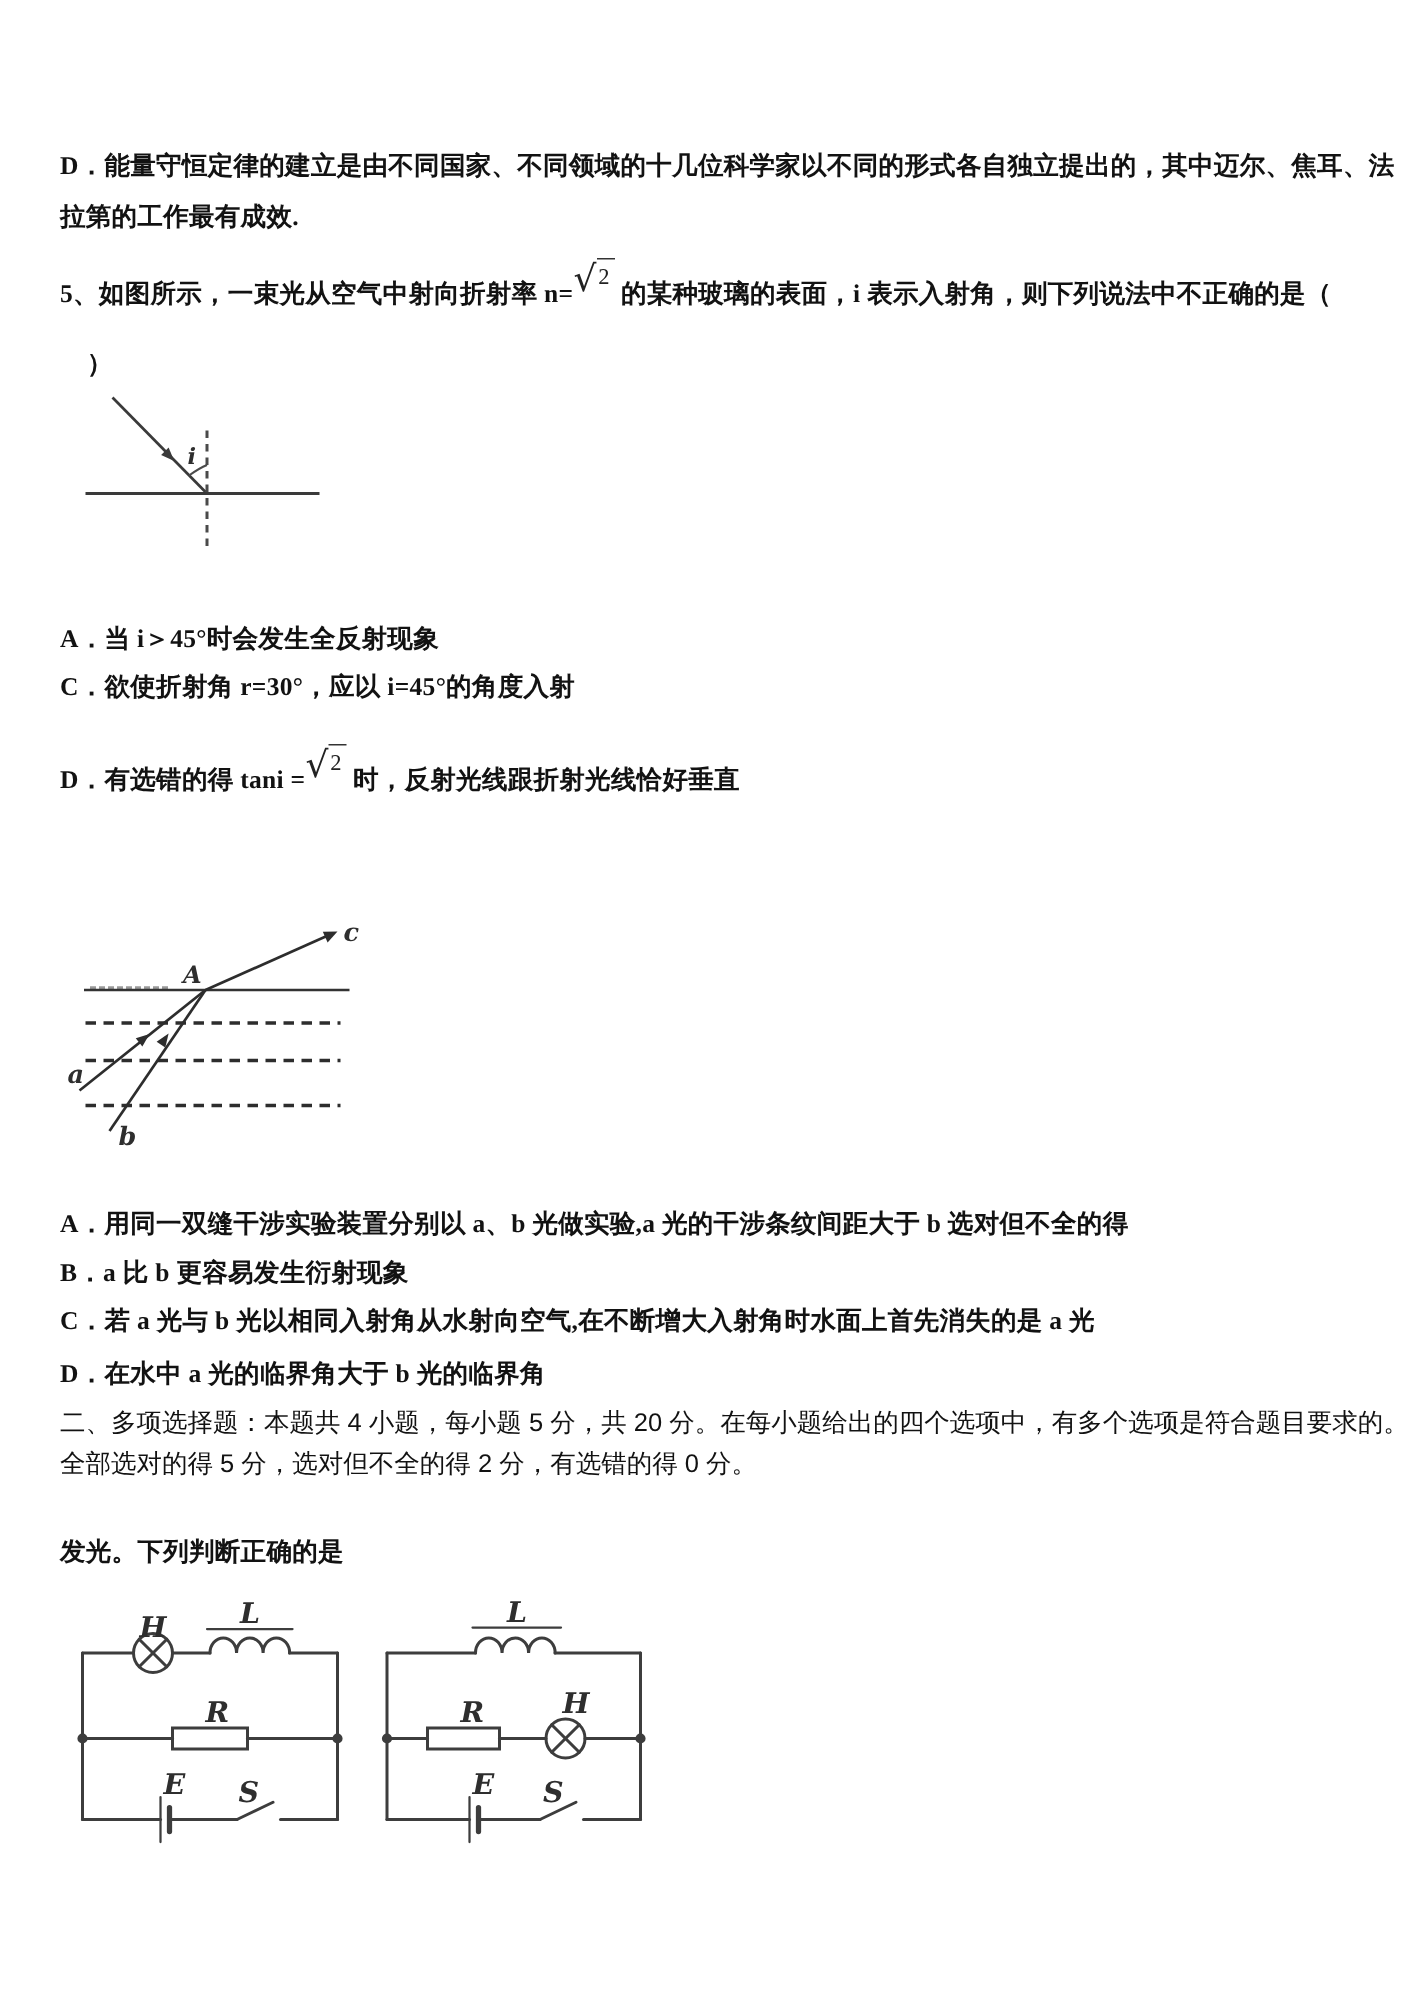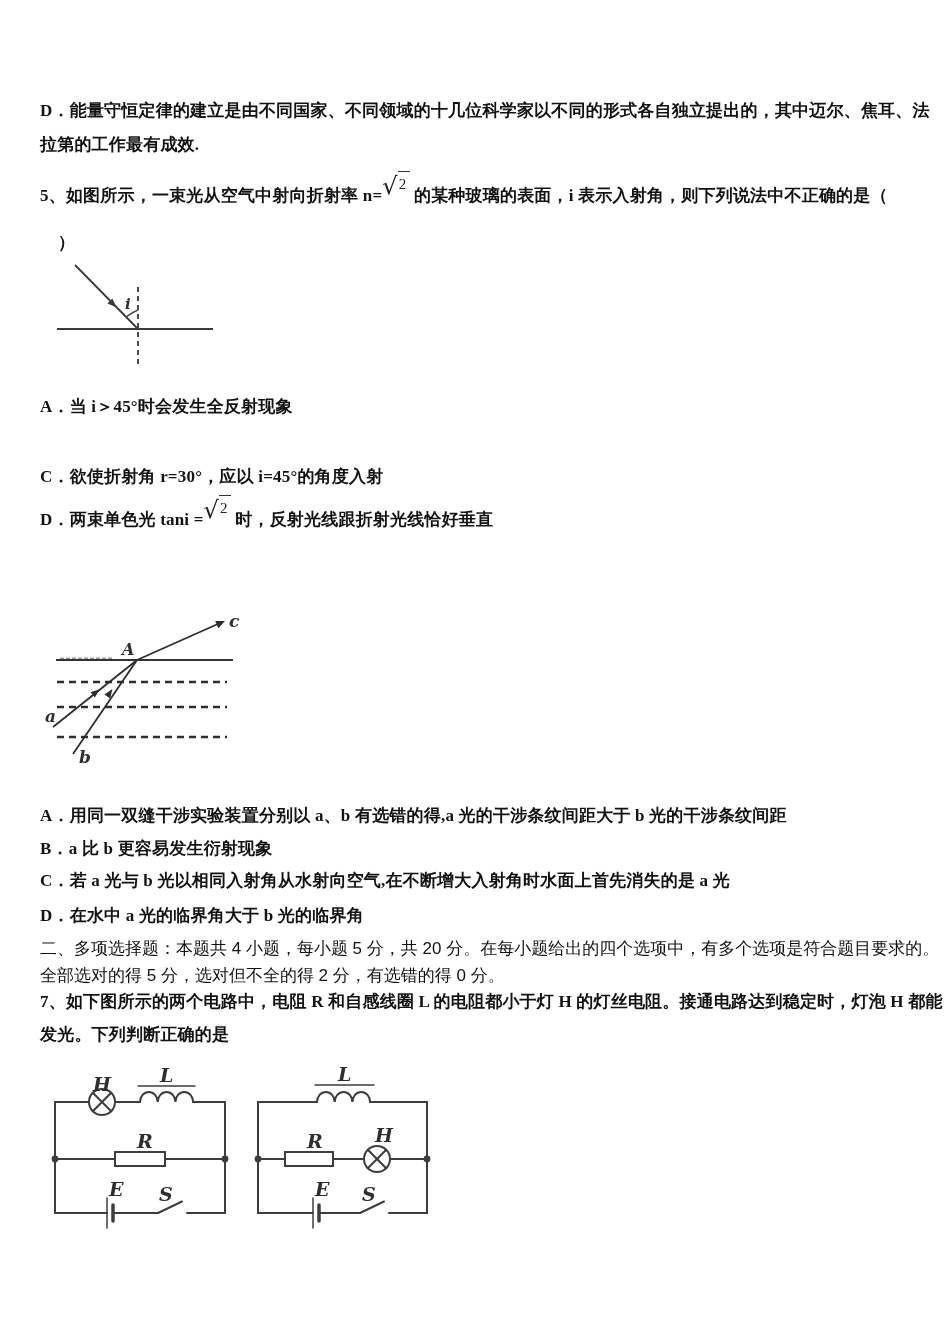--- a/index.html
+++ b/index.html
@@ -30,52 +30,51 @@
 
   <svg style="left:40px;top:253px" width="210" height="125" viewBox="0 0 210 125">
     <line x1="17" y1="76" x2="173" y2="76" stroke="#3a3a3a" stroke-width="2"></line>
     <line x1="98" y1="34" x2="98" y2="112" stroke="#4a4a4a" stroke-width="2" stroke-dasharray="5,4"></line>
     <line x1="35" y1="12" x2="97" y2="75" stroke="#3a3a3a" stroke-width="1.8"></line>
     <polygon points="76.2,54.3 67.4,50.4 72.4,45.4" fill="#3a3a3a"></polygon>
     <path d="M 86,64 Q 93,59 98,57" stroke="#4a4a4a" stroke-width="1.4" fill="none"></path>
     <text x="85" y="56" font-size="15" class="diag-label">i</text>
   </svg>
 
-  <div class="tline" style="top:395px">A．当 i＞45°时会发生全反射现象</div>
-  <div class="tline" style="top:465px">C．欲使折射角 r=30°，应以 i=45°的角度入射</div>
-  <div class="tline" style="top:505px"><span>D．两束单色光 tani =</span><span class="sqrt"><span class="sign">√</span><span class="radicand">2</span></span><span> 时，反射光线跟折射光线恰好垂直</span></div>
+  <div class="tline" style="top:414px">A．当 i＞45°时会发生全反射现象</div>
+  <div class="tline" style="top:446px">C．欲使折射角 r=30°，应以 i=45°的角度入射</div>
+  <div class="tline" style="top:505px"><span>D．有选错的得 tani =</span><span class="sqrt"><span class="sign">√</span><span class="radicand">2</span></span><span> 时，反射光线跟折射光线恰好垂直</span></div>
 
 
   <svg style="left:40px;top:605px" width="210" height="175" viewBox="0 0 210 175">
     <line x1="20" y1="53.5" x2="72" y2="53.5" stroke="#9a9a9a" stroke-width="2" stroke-dasharray="4,2"></line>
     <line x1="16" y1="55" x2="193" y2="55" stroke="#333333" stroke-width="1.8"></line>
     <line x1="17" y1="77" x2="187" y2="77" stroke="#2d2d2d" stroke-width="2.4" stroke-dasharray="7,5"></line>
     <line x1="17" y1="102" x2="187" y2="102" stroke="#2d2d2d" stroke-width="2.4" stroke-dasharray="7,5"></line>
     <line x1="17" y1="132" x2="187" y2="132" stroke="#2d2d2d" stroke-width="2.4" stroke-dasharray="7,5"></line>
     <line x1="97" y1="55" x2="179" y2="18.5" stroke="#2d2d2d" stroke-width="1.8"></line>
     <polygon points="185,16 178.4,23.3 175.2,16.1" fill="#2d2d2d"></polygon>
     <line x1="13" y1="122" x2="97" y2="55" stroke="#2d2d2d" stroke-width="1.8"></line>
     <polygon points="59.7,84.3 54.9,92.6 50.5,87.2" fill="#2d2d2d"></polygon>
     <line x1="33" y1="149" x2="97" y2="55" stroke="#2d2d2d" stroke-width="1.8"></line>
     <polygon points="72.4,84 70.2,93.4 64.4,89.5" fill="#2d2d2d"></polygon>
     <text x="82" y="50" font-size="16" class="diag-label">A</text>
     <text x="189" y="22" font-size="17" class="diag-label">c</text>
     <text x="5" y="117" font-size="17" class="diag-label">a</text>
     <text x="39" y="158" font-size="17" class="diag-label">b</text>
   </svg>
 
-  <div class="tline" style="top:804px">A．用同一双缝干涉实验装置分别以 a、b 有选错的得,a 光的干涉条纹间距大于 b 光的干涉条纹间距</div>
+  <div class="tline" style="top:804px">A．用同一双缝干涉实验装置分别以 a、b 光做实验,a 光的干涉条纹间距大于 b 选对但不全的得</div>
   <div class="tline" style="top:869px">C．若 a 光与 b 光以相同入射角从水射向空气,在不断增大入射角时水面上首先消失的是 a 光</div>
   <div class="tline" style="top:837px">B．a 比 b 更容易发生衍射现象</div>
   <div class="tline" style="top:904px">D．在水中 a 光的临界角大于 b 光的临界角</div>
 
   <div class="tline hei" style="top:937px">二、多项选择题：本题共 4 小题，每小题 5 分，共 20 分。在每小题给出的四个选项中，有多个选项是符合题目要求的。</div>
   <div class="tline hei" style="top:964px">全部选对的得 5 分，选对但不全的得 2 分，有选错的得 0 分。</div>
 
-  <div class="tline" style="top:990px">7、如下图所示的两个电路中，电阻 R 和自感线圈 L 的电阻都小于灯 H 的灯丝电阻。接通电路达到稳定时，灯泡 H 都能</div>
   <div class="tline" style="top:1023px">发光。下列判断正确的是</div>
 
   <svg style="left:45px;top:1065px" width="400" height="175" viewBox="0 0 400 175" stroke-linecap="round">
 
     <g stroke="#3d3d3d" stroke-width="2" fill="none">
       <line x1="10" y1="37" x2="10" y2="148"></line>
       <line x1="180" y1="37" x2="180" y2="148"></line>
       <line x1="10" y1="37" x2="44" y2="37"></line>
       <circle cx="57" cy="37" r="13"></circle>
       <line x1="47.8" y1="27.8" x2="66.2" y2="46.2"></line>

